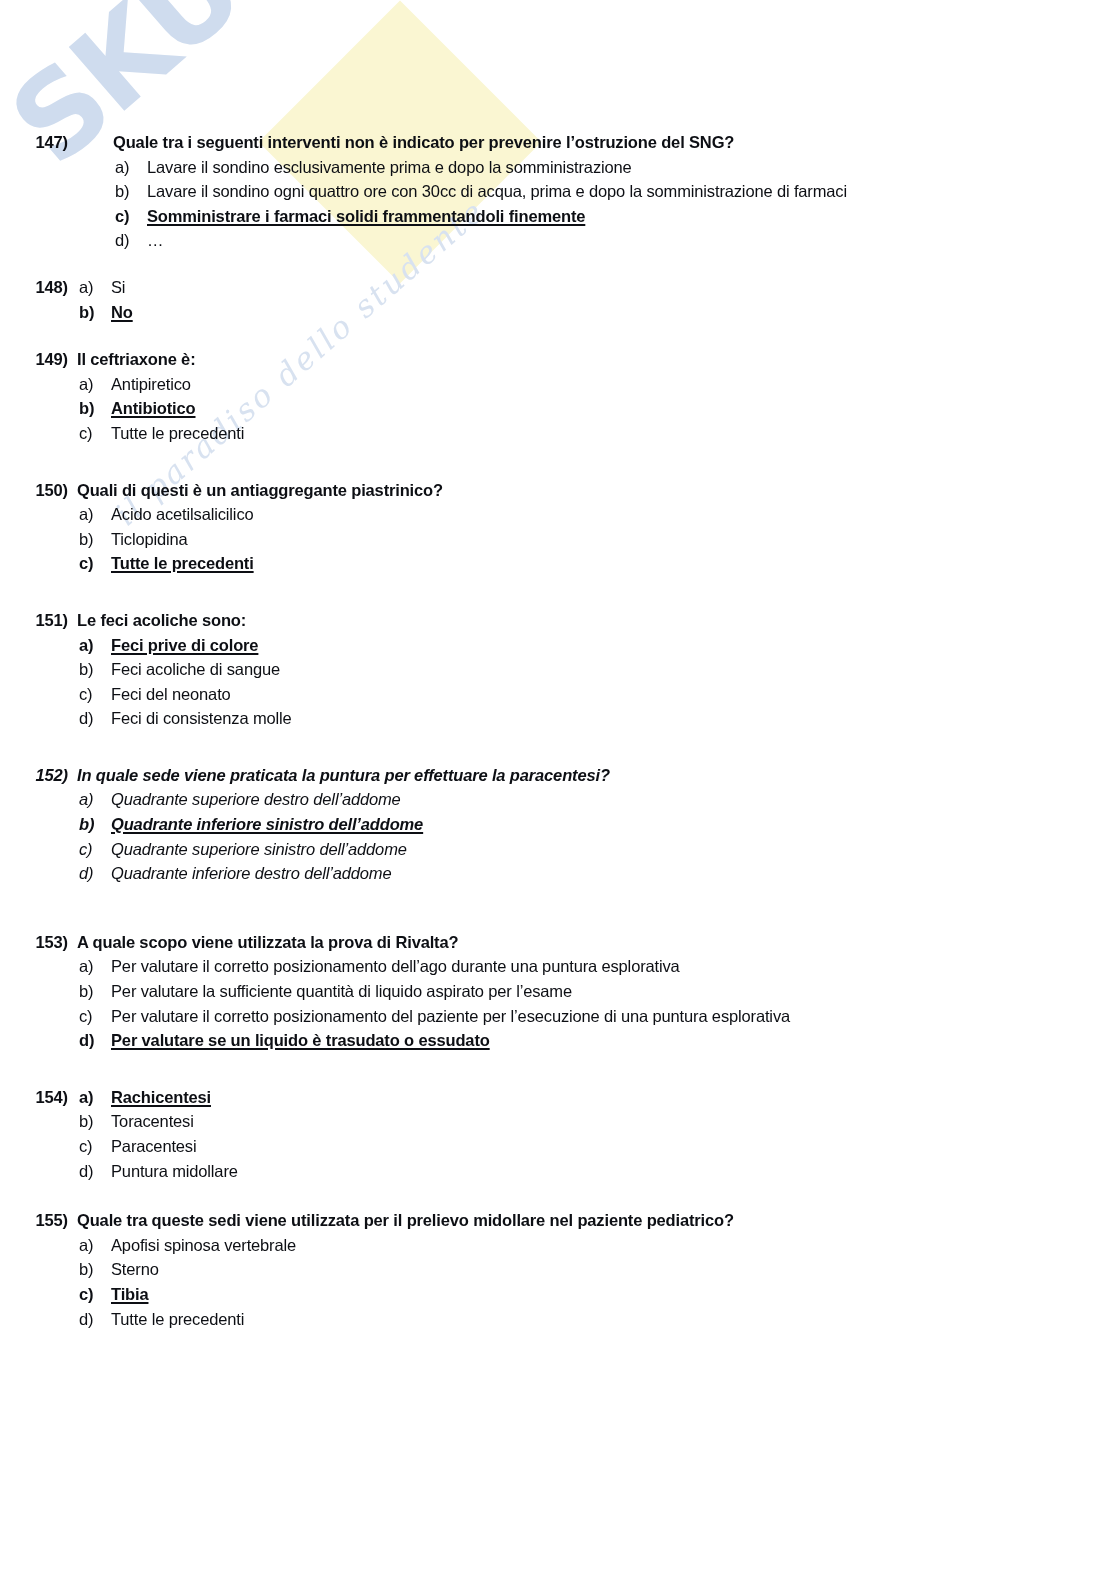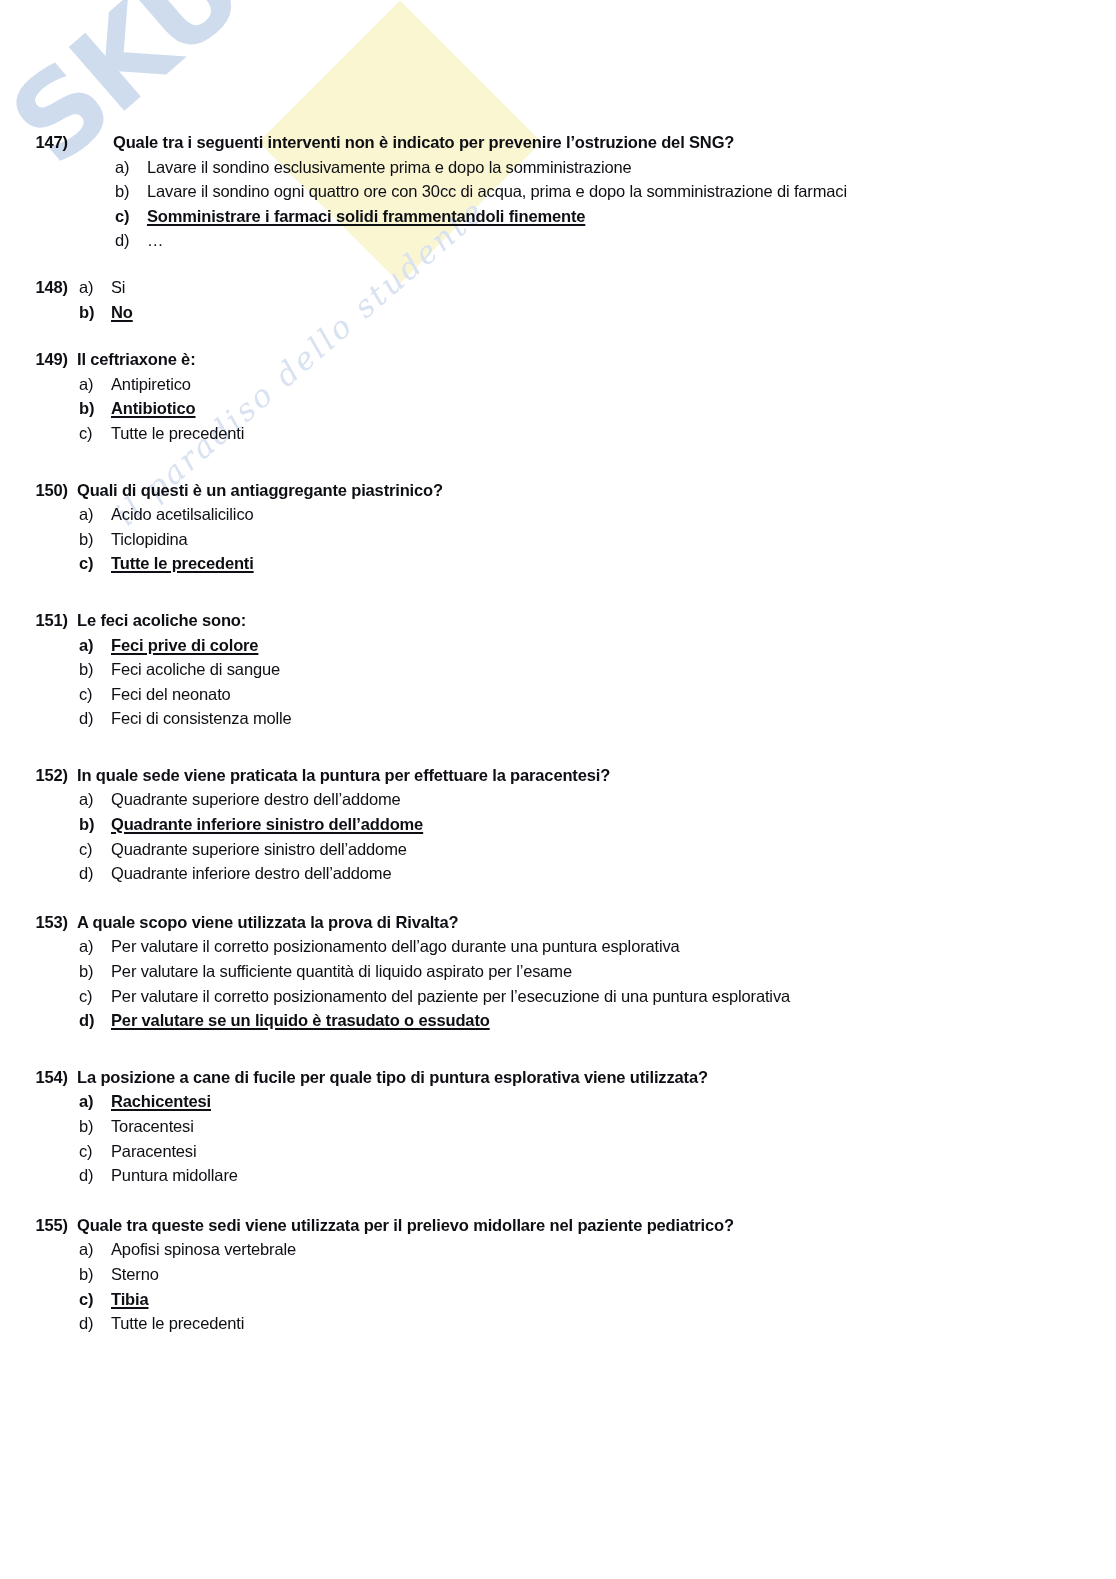--- a/index.html
+++ b/index.html
@@ -128,21 +128,21 @@
     text-decoration-thickness: 1.5px;
   }
 
   
   #q147 { margin-top: 130px; gap: 36px; }
   #q147 .q-body { padding-right: 104px; }
   #q148 { margin-top: -3px; margin-bottom: 23px; justify-content: flex-end; }
   #q149 { margin-bottom: 32px; }
   #q150 { margin-bottom: 32px; }
   #q151 { margin-bottom: 32px; }
-  #q152 { margin-bottom: 24px; }
+  #q152 { margin-bottom: 44px; font-style: italic; }
   #q153 { margin-bottom: 32px; }
   #q153 .q-body { padding-right: 50px; }
   #q154 { }
   #q155 { margin-bottom: 12px; justify-content: flex-end; }
   #q147 .q-body, #q148 .q-body, #q149 .q-body,
   #q150 .q-body, #q151 .q-body, #q152 .q-body,
   #q154 .q-body, #q155 .q-body { }
   .q-body > ol.options { margin-top: 0px; }
 </style>
 </head>
@@ -312,21 +312,20 @@
           <span class="opt-letter">d)</span>
           <span class="opt-text">Per valutare se un liquido è trasudato o essudato</span>
         </li>
       </ol>
     </div>
   </div>
 
   <div class="question-block" id="q154">
     <div class="q-num">154)</div>
     <div class="q-body">
-      <div class="q-text">La posizione a cane di fucile per quale tipo di puntura esplorativa viene utilizzata?</div>
       <ol class="options">
         <li class="correct">
           <span class="opt-letter">a)</span>
           <span class="opt-text">Rachicentesi</span>
         </li>
         <li>
           <span class="opt-letter">b)</span>
           <span class="opt-text">Toracentesi</span>
         </li>
         <li>

